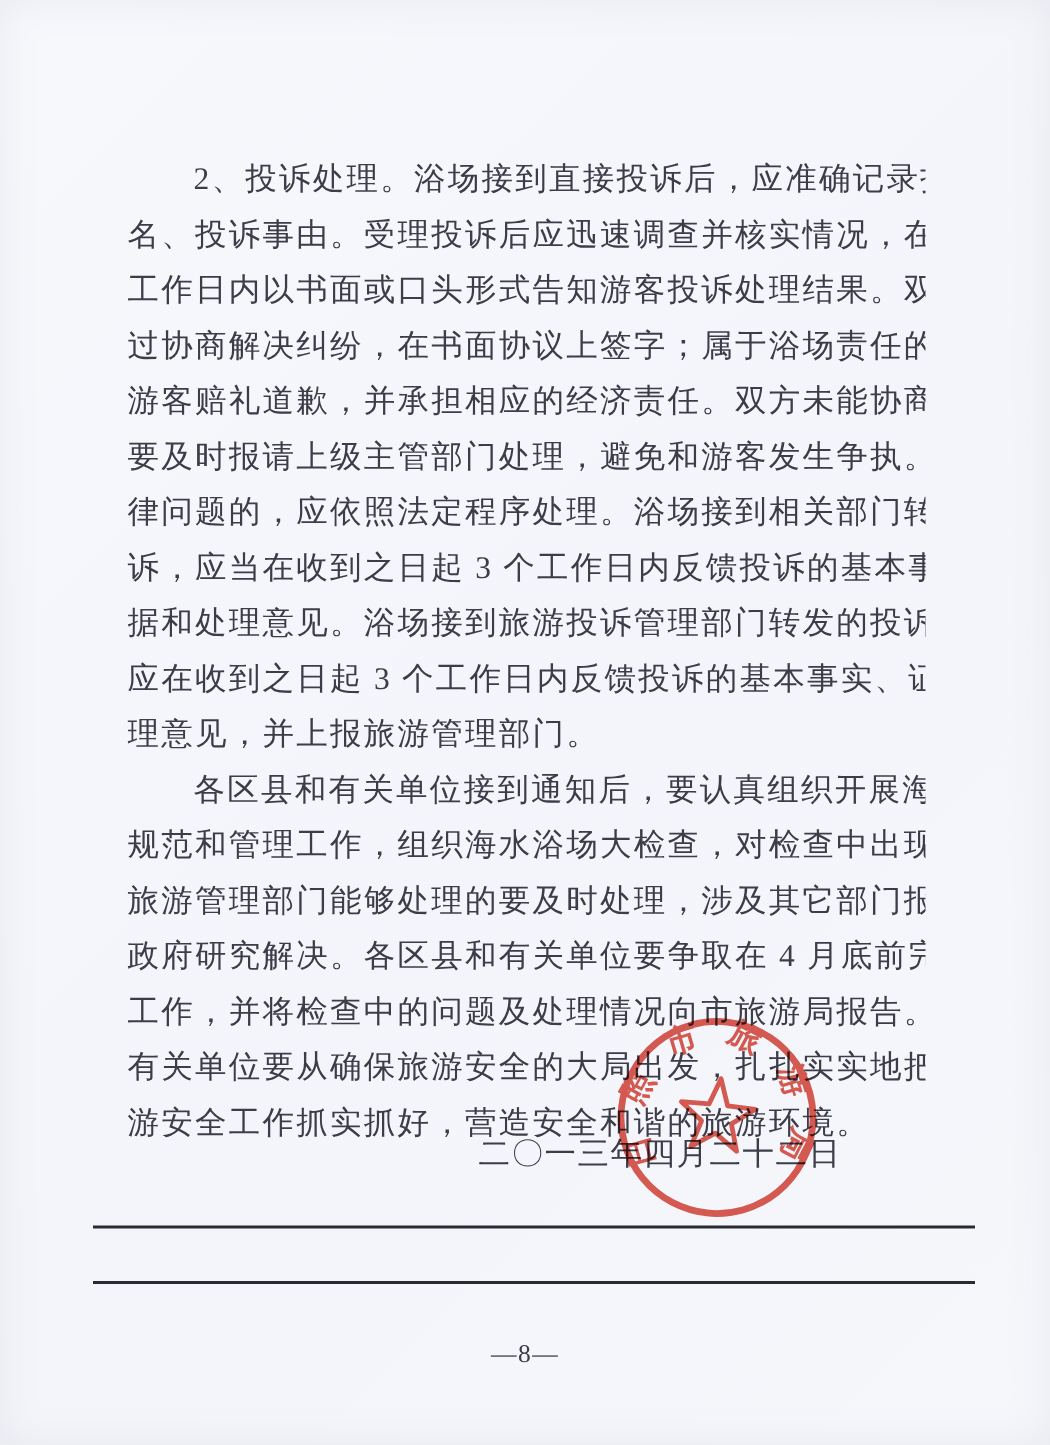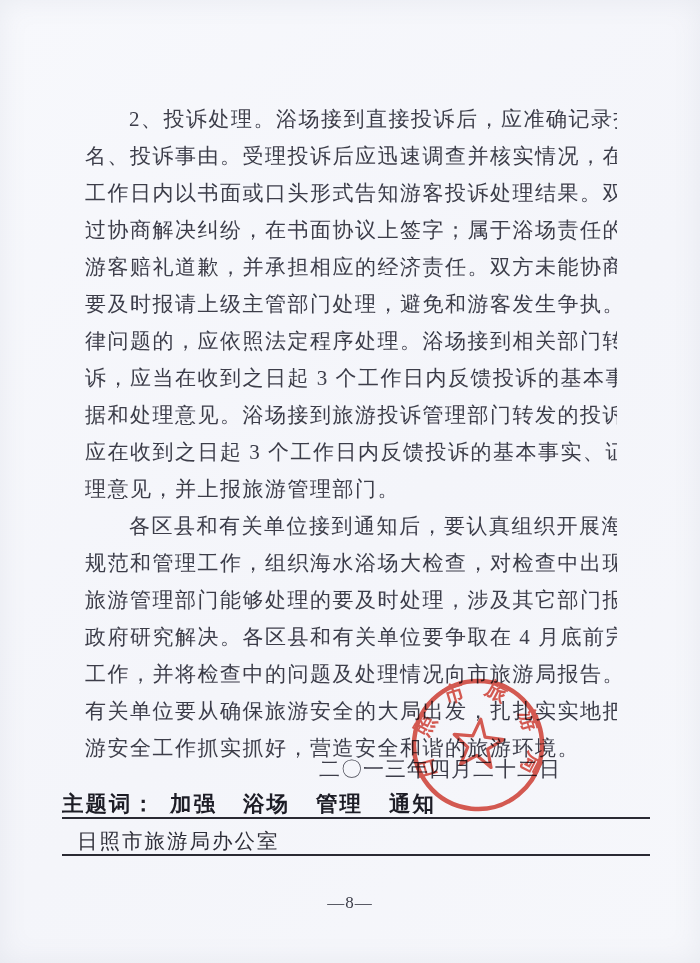--- a/index.html
+++ b/index.html
@@ -144,27 +144,23 @@
     <svg viewBox="0 0 144 144" width="144" height="144">
       <circle cx="72" cy="72" r="64" fill="none" stroke="#d8453a" stroke-width="4.5"></circle>
       <path d="M72 46 L78.2 63.5 L96.7 64 L82 75.2 L87.3 93 L72 82.5 L56.7 93 L62 75.2 L47.3 64 L65.8 63.5 Z" fill="none" stroke="#d8453a" stroke-width="3.2" stroke-linejoin="round"></path>
       <path id="seal-arc" d="M 27.5 92.5 A 49 49 0 1 1 116.5 92.5" fill="none"></path>
       <text font-size="21" fill="#d8453a" letter-spacing="17" font-family="Liberation Serif, DejaVu Serif, serif" font-weight="bold">
         <textPath href="#seal-arc" startOffset="50%" text-anchor="middle">日照市旅游局</textPath>
       </text>
     </svg>
   </div>
 
-  <div class="subject-row">
-    <span>主题词：</span><span class="subject-term t-first">加强</span><span class="subject-term">浴场</span><span class="subject-term">管理</span><span class="subject-term">通知</span>
-  </div>
 
   <hr class="rule rule-1">
 
   <div class="footer-row">
-    <span>日照市旅游局办公室</span>
   </div>
 
   <hr class="rule rule-2">
 
   <div class="page-number">—8—</div>
 
 </div>
 
 </body></html>

